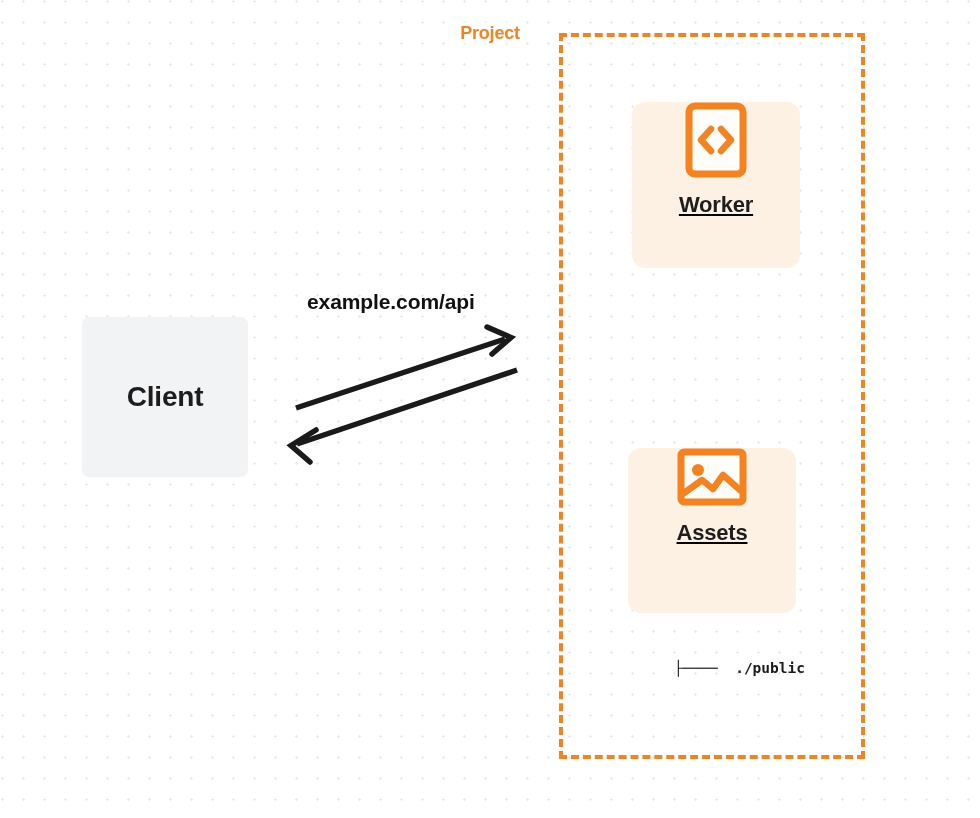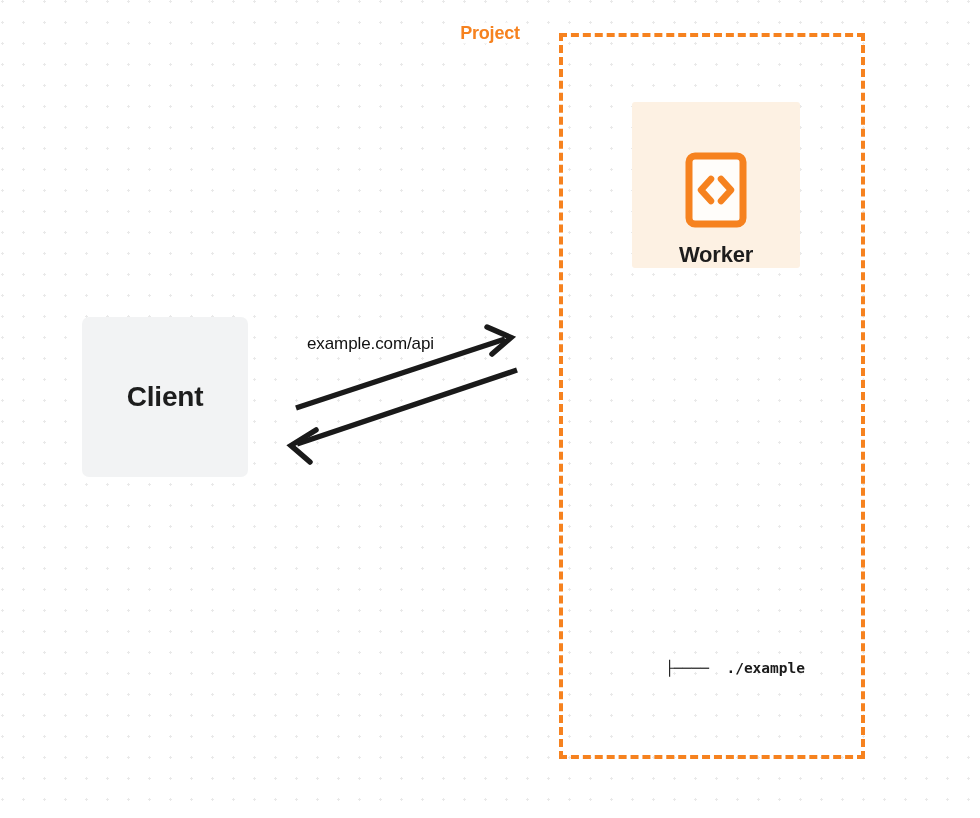--- a/index.html
+++ b/index.html
@@ -47,26 +47,25 @@
     width: 980px;
     height: 818px;
     pointer-events: none;
   }
 
   
   #request-label {
     position: absolute;
     left: 307px;
     top: 290px;
-    font-size: 17px;
-    font-weight: normal;
+    font-size: 21px;
+    font-weight: bold;
     color: #111111;
     letter-spacing: -0.1px;
     white-space: nowrap;
-    margin-top: 44px;
   }
 
   
   #project-container {
     position: absolute;
     left: 559px;
     top: 33px;
     width: 306px;
     height: 726px;
     box-sizing: border-box;
@@ -85,25 +84,26 @@
     color: #f6821f;
     letter-spacing: -0.2px;
     white-space: nowrap;
     z-index: 3;
   }
 
   
   .card {
     position: absolute;
     background: #fdf1e3;
-    border-radius: 3px;
+    border-radius: 13px;
     display: flex;
     flex-direction: column;
     align-items: center;
-    justify-content: flex-end;
+    justify-content: flex-start;
+    text-decoration: underline;
   }
   #worker-card {
     left: 632px;
     top: 102px;
     width: 168px;
     height: 166px;
   }
   #assets-card {
     left: 628px;
     top: 448px;
@@ -169,19 +169,29 @@
     <span class="card-icon">
       <svg width="62" height="76" viewBox="0 0 62 76" xmlns="http://www.w3.org/2000/svg">
         <rect x="4" y="4" width="54" height="68" rx="6" ry="6" fill="#fffdfa" stroke="#f6821f" stroke-width="7"></rect>
         <polyline points="26,27 16,38 26,49" fill="none" stroke="#f6821f" stroke-width="6.5" stroke-linecap="round" stroke-linejoin="round"></polyline>
         <polyline points="36,27 46,38 36,49" fill="none" stroke="#f6821f" stroke-width="6.5" stroke-linecap="round" stroke-linejoin="round"></polyline>
       </svg>
     </span>
     <span class="card-label">Worker</span>
   </div>
 
+  <div id="assets-card" class="card">
+    <span class="card-icon">
+      <svg width="70" height="58" viewBox="0 0 70 58" xmlns="http://www.w3.org/2000/svg">
+        <rect x="4" y="4" width="62" height="50" rx="3" ry="3" fill="#fffdfa" stroke="#f6821f" stroke-width="7"></rect>
+        <circle cx="21" cy="22" r="6" fill="#f6821f"></circle>
+        <polyline points="7,45 25,32 36,41 46,27 63,42" fill="none" stroke="#f6821f" stroke-width="6.5" stroke-linecap="round" stroke-linejoin="round"></polyline>
+      </svg>
+    </span>
+    <span class="card-label">Assets</span>
+  </div>
 
   <div id="file-tree">
-    <span class="tree-line">├────  ./example</span>
+    <span class="tree-line">├────  ./public</span>
     
   </div>
 
 </div>
 
 </body></html>

